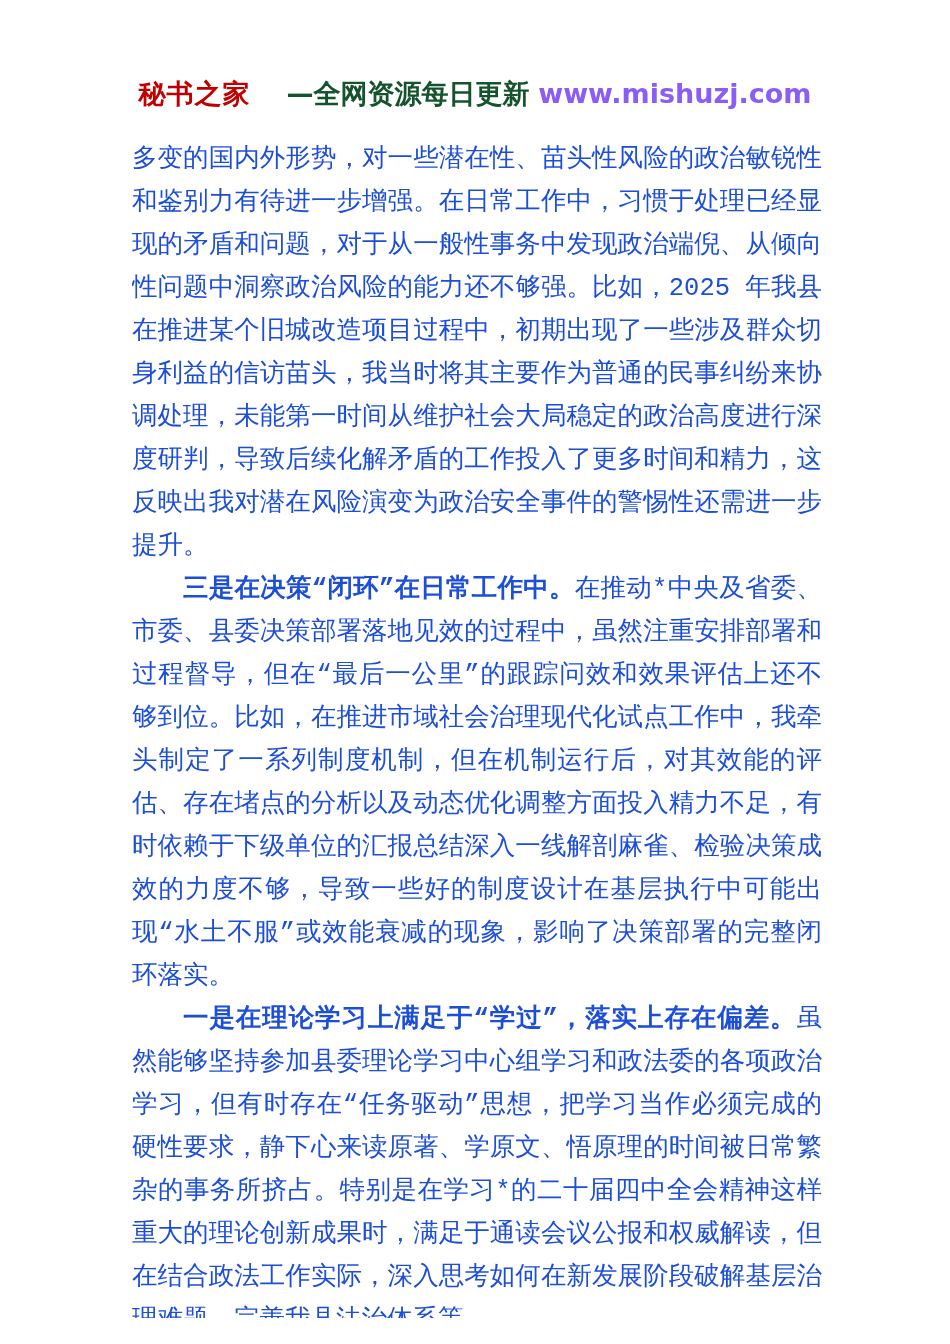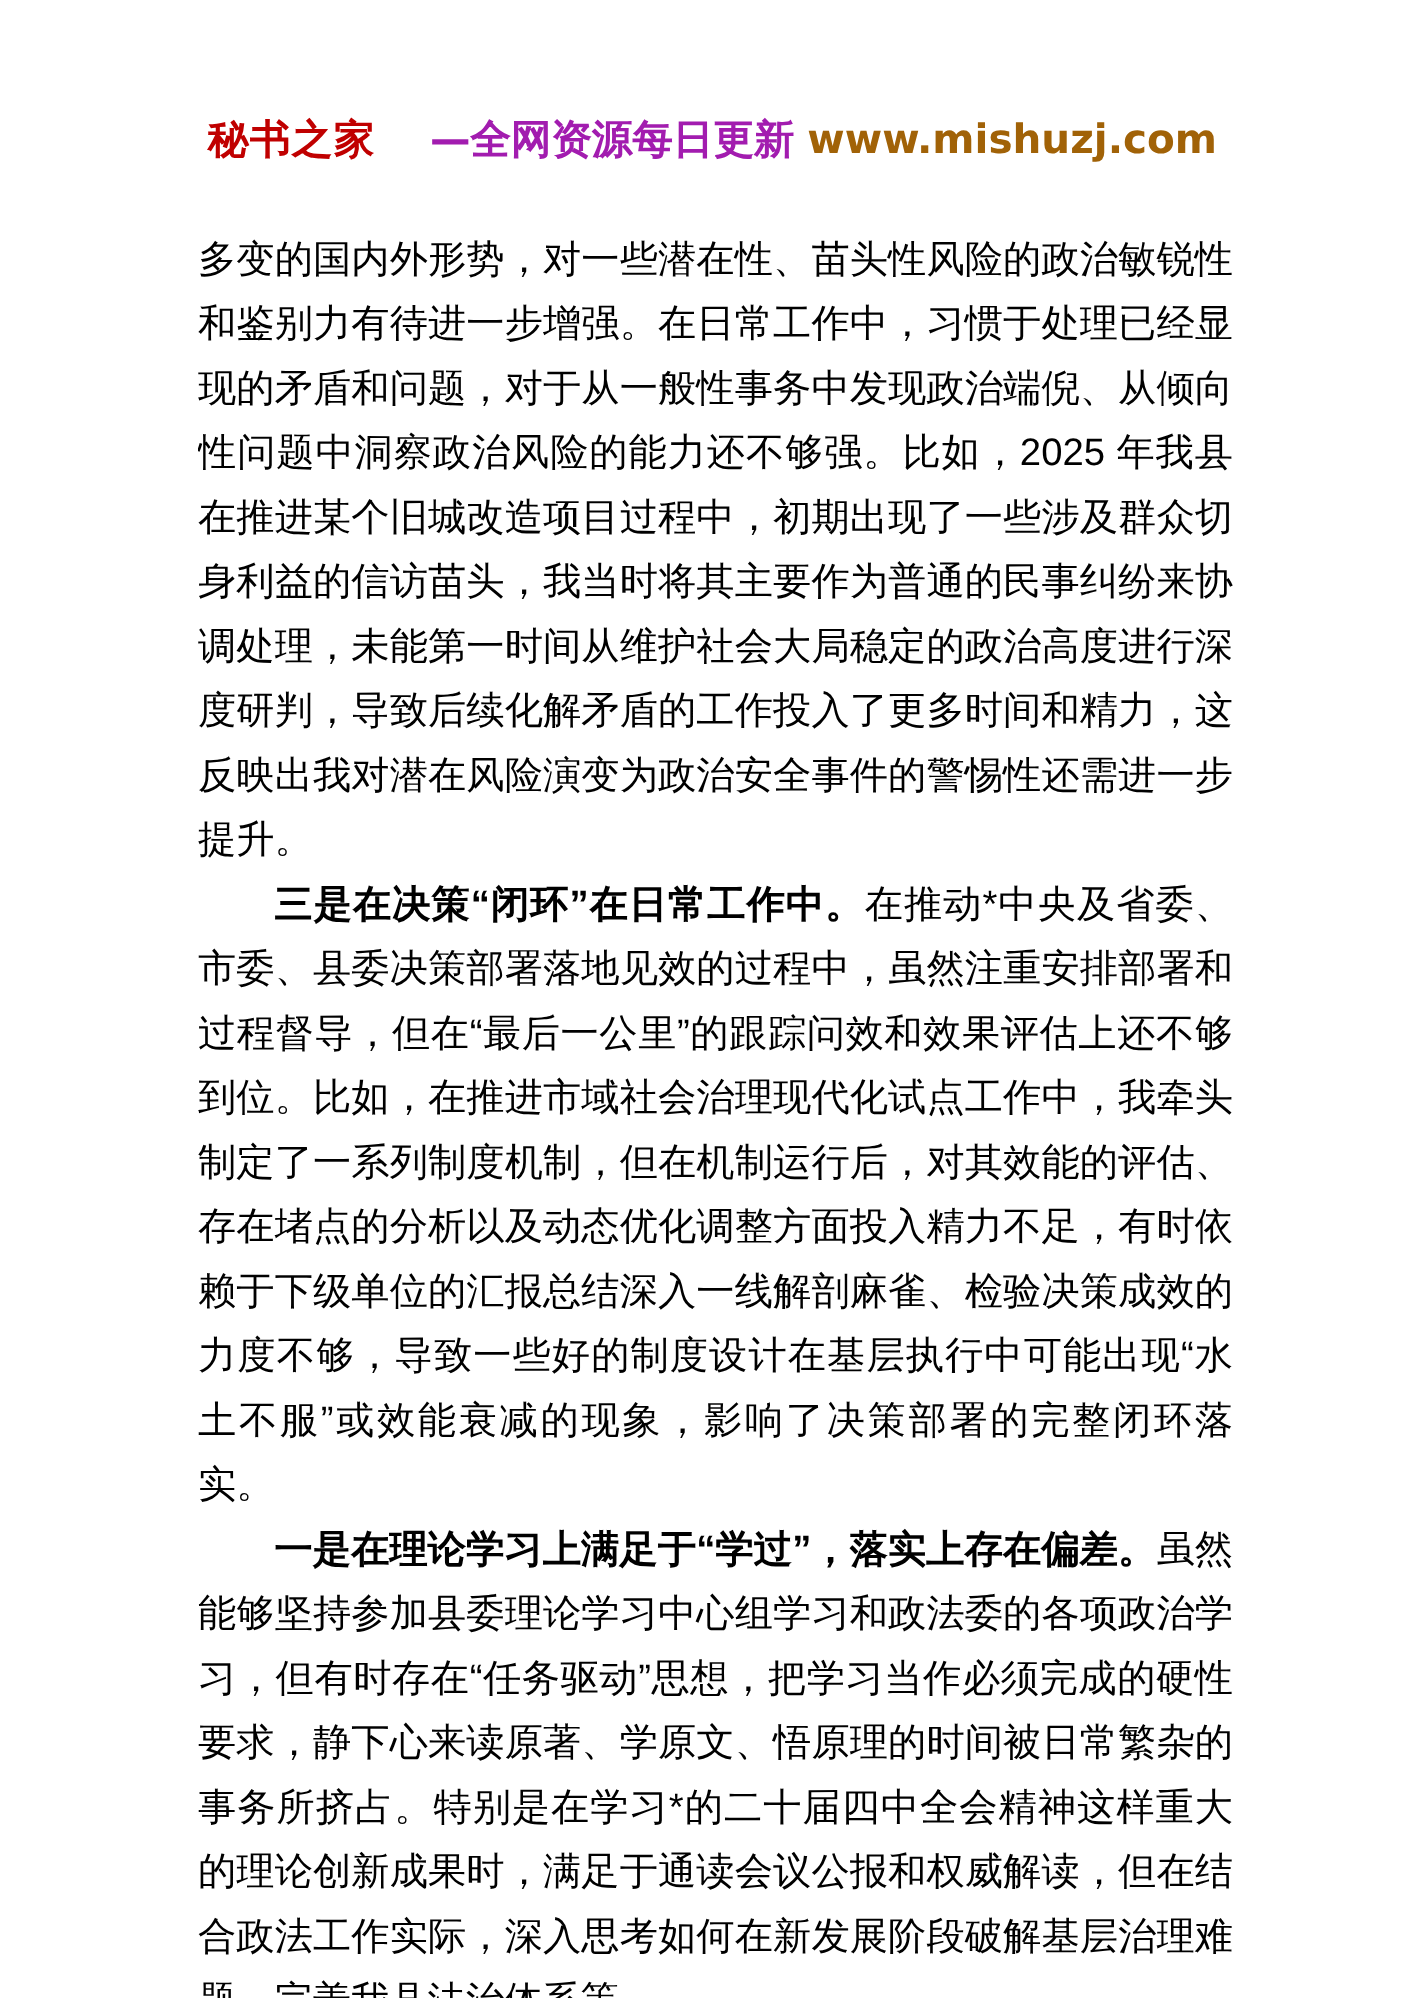--- a/index.html
+++ b/index.html
@@ -31,39 +31,39 @@
     line-height: 1.2;
     white-space: nowrap;
   }
   .header .brand {
     color: #c00000;
     font-weight: bold;
     letter-spacing: 1px;
     margin-top: 39px;
   }
   .header .tagline {
-    color: #a21caf;
+    color: #14532d;
     font-weight: bold;
     margin-left: 36px;
   }
   .header .site {
-    color: #a16207;
+    color: #8b5cf6;
     font-weight: bold;
   }
   .body-text {
     position: absolute;
-    top: 152px;
+    top: 138px;
     left: 132px;
     width: 690px;
     font-size: 25.5px;
     line-height: 43px;
-    color: #000000;
+    color: #1d4ed8;
     text-align: justify;
     text-justify: inter-ideograph;
-    font-family: Liberation Sans, sans-serif;
+    font-family: Liberation Mono, monospace;
   }
   .para {
     margin: 0;
     text-indent: 0;
   }
   .para.indent {
     text-indent: 51px;
   }
   .para b {
     font-weight: bold;

